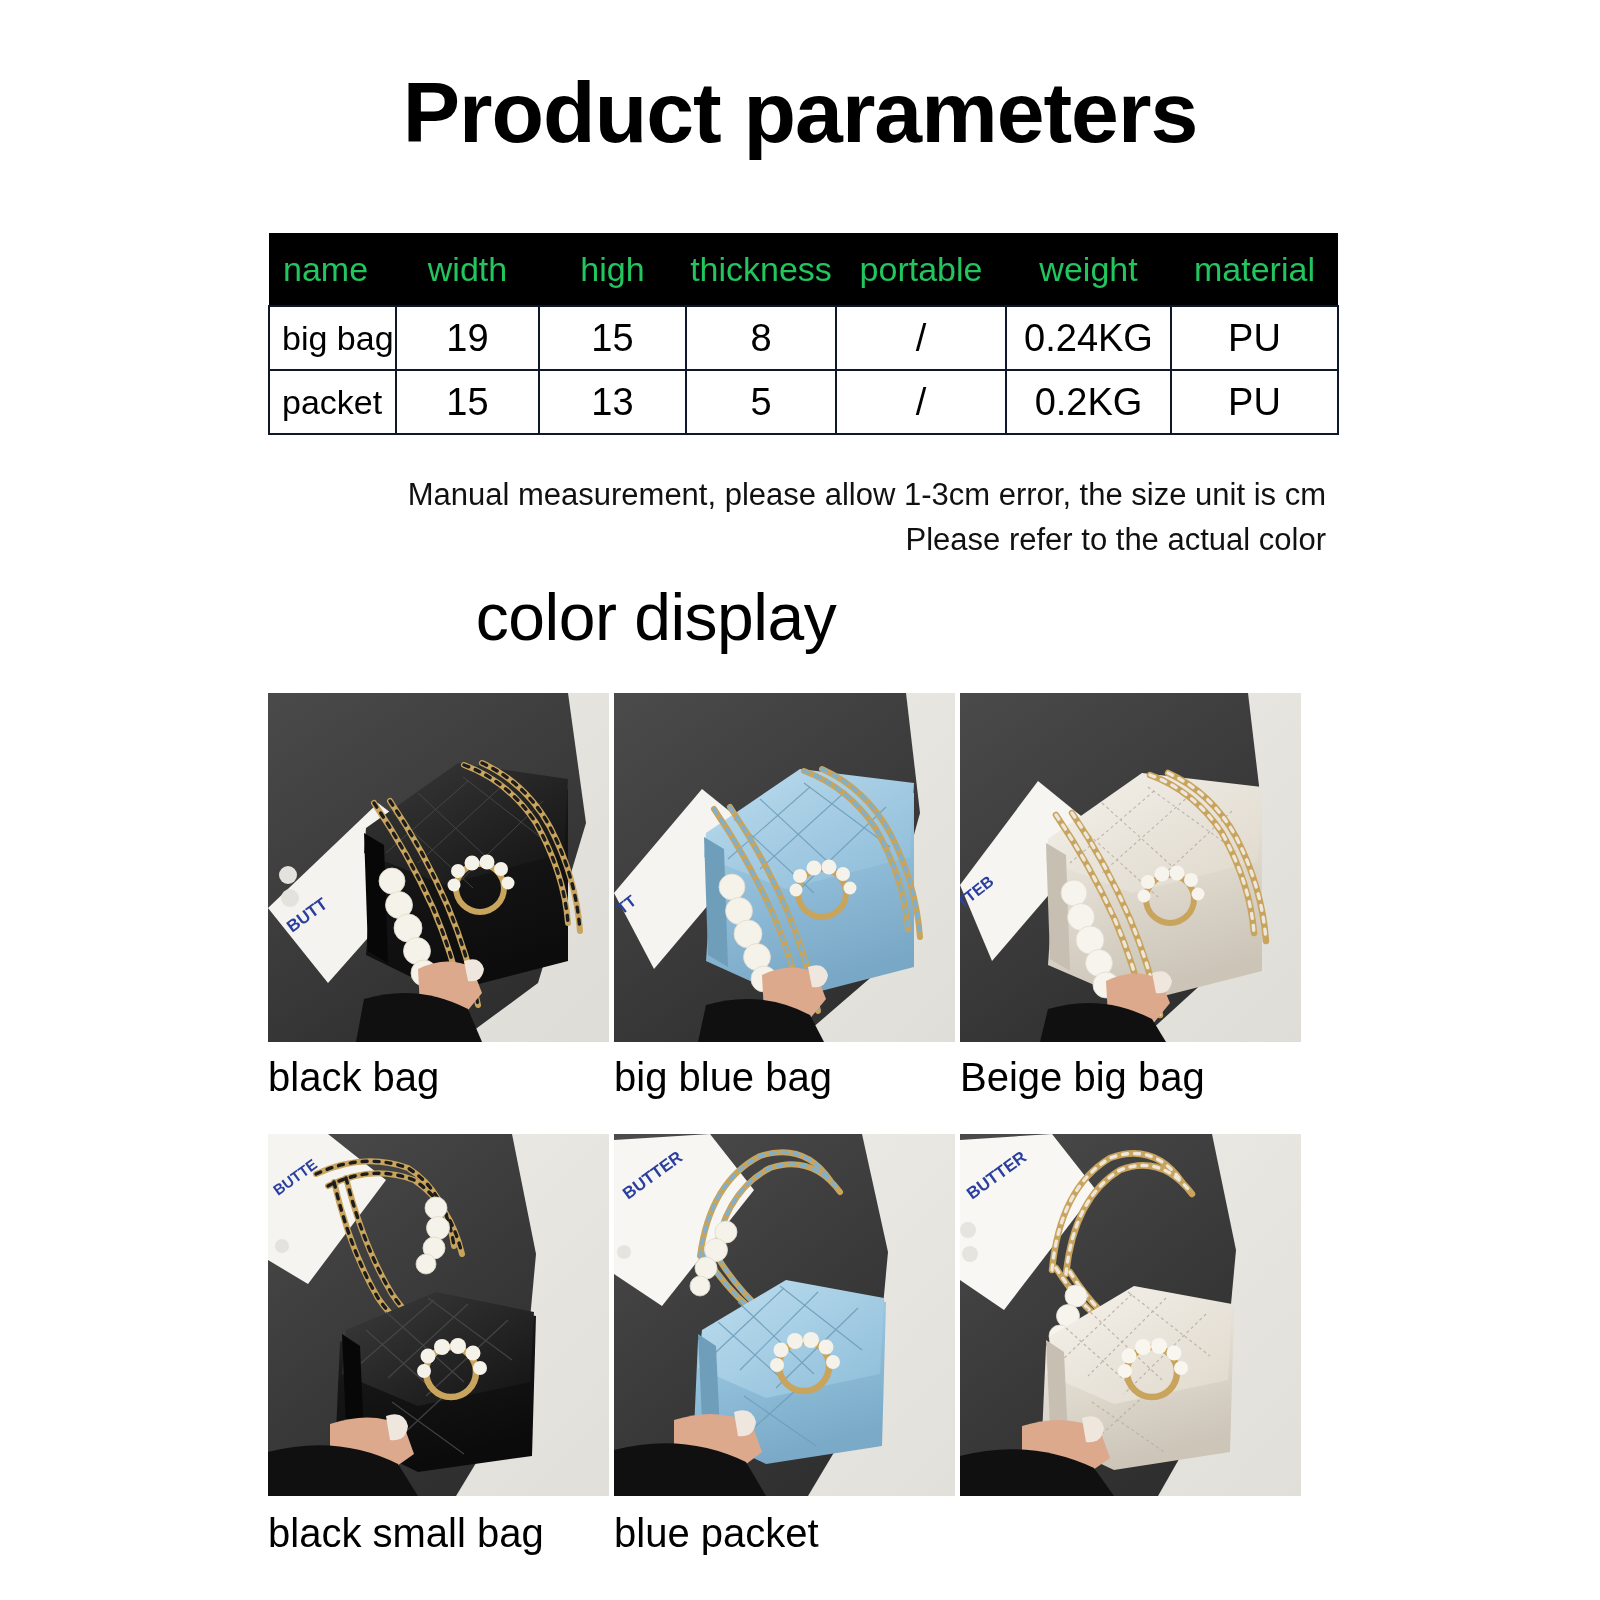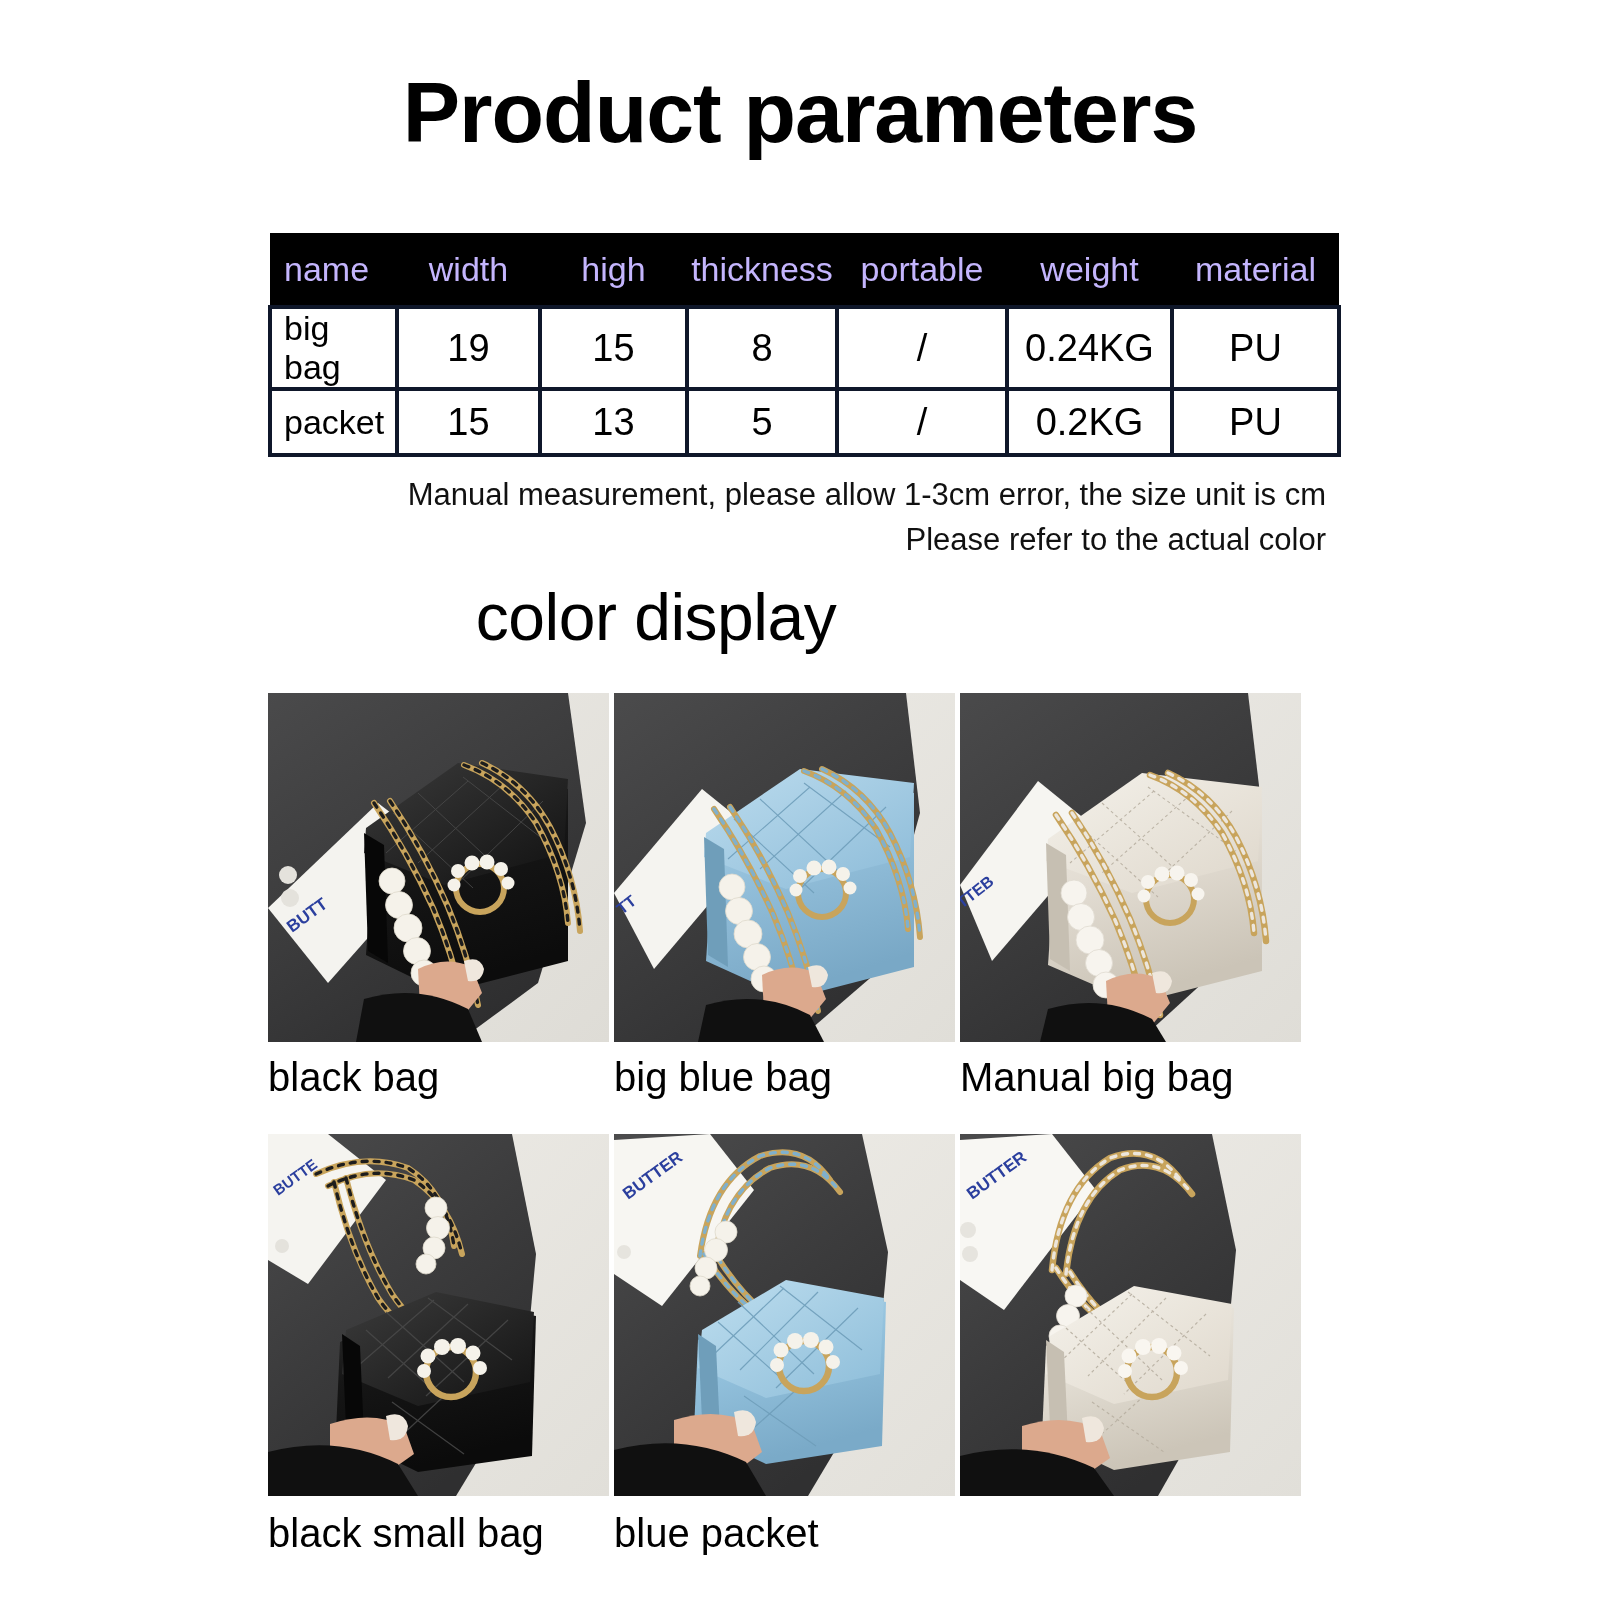--- a/index.html
+++ b/index.html
@@ -44,33 +44,33 @@
   .spec-table col.c-name     { width: 127px; }
   .spec-table col.c-width    { width: 143px; }
   .spec-table col.c-high     { width: 147px; }
   .spec-table col.c-thick    { width: 150px; }
   .spec-table col.c-port     { width: 170px; }
   .spec-table col.c-weight   { width: 165px; }
   .spec-table col.c-material { width: 167px; }
 
   .spec-table thead th {
     background: #000000;
-    color: #c4b5fd;
+    color: #22c55e;
     font-weight: 400;
     font-size: 34px;
     height: 72px;
     padding: 0;
     text-align: center;
     border: none;
     letter-spacing: 0px;
   }
   .spec-table thead th.first-col { text-align: left; padding-left: 14px; }
 
   .spec-table tbody td {
-    border: 4px solid #0f172a;
+    border: 2px solid #0f172a;
     height: 62px;
     text-align: center;
     font-size: 38px;
     font-weight: 400;
     padding: 0;
     background: #ffffff;
     color: #000;
   }
   .spec-table tbody td.first-col {
     text-align: left;
@@ -419,21 +419,21 @@
               <circle cx="130" cy="247" r="14"></circle>
                 <circle cx="139" cy="270" r="13.5"></circle>
               <circle cx="146" cy="292" r="13"></circle>
             </g>
           </g>
           <path d="M146 288 Q174 274 200 286 L210 310 L192 332 L148 324 Z" fill="#dca98d"></path>
           <path d="M192 280 Q208 274 212 288 Q210 302 196 300 Z" fill="#efe7dd"></path>
           <path d="M88 316 Q142 300 192 326 L206 349 H80 Z" fill="#101010"></path>
         </svg>
       </div>
-      <div class="photo-caption">Manual big bag</div>
+      <div class="photo-caption">Beige big bag</div>
     </div>
   </div>
 
   <div class="spacer-rows"></div>
 
   <div class="photo-row photo-row-2">
 
     <div class="photo-cell">
       <div class="photo-frame">
         <svg viewBox="0 0 341 362" preserveAspectRatio="xMidYMid slice">

